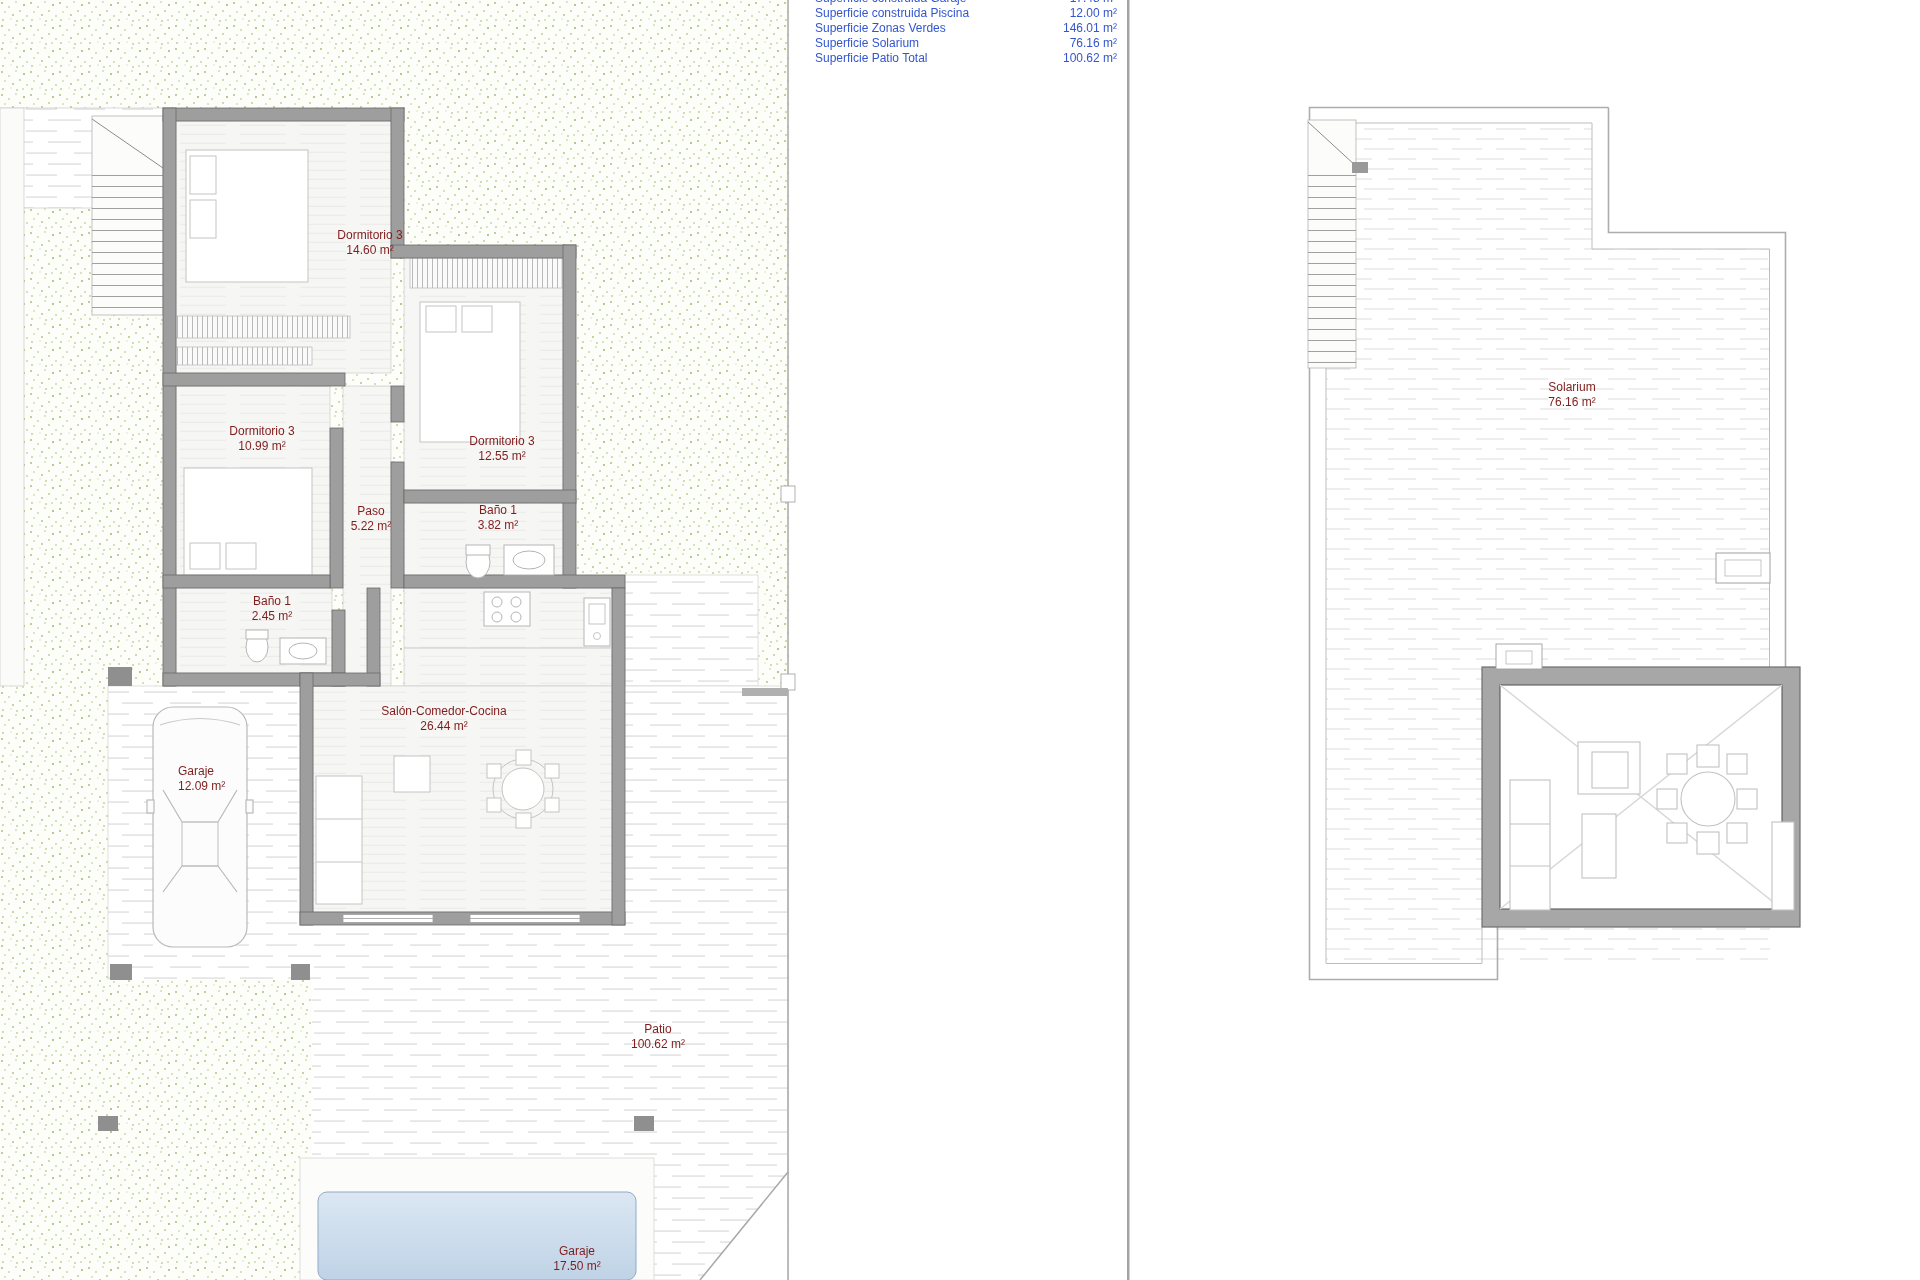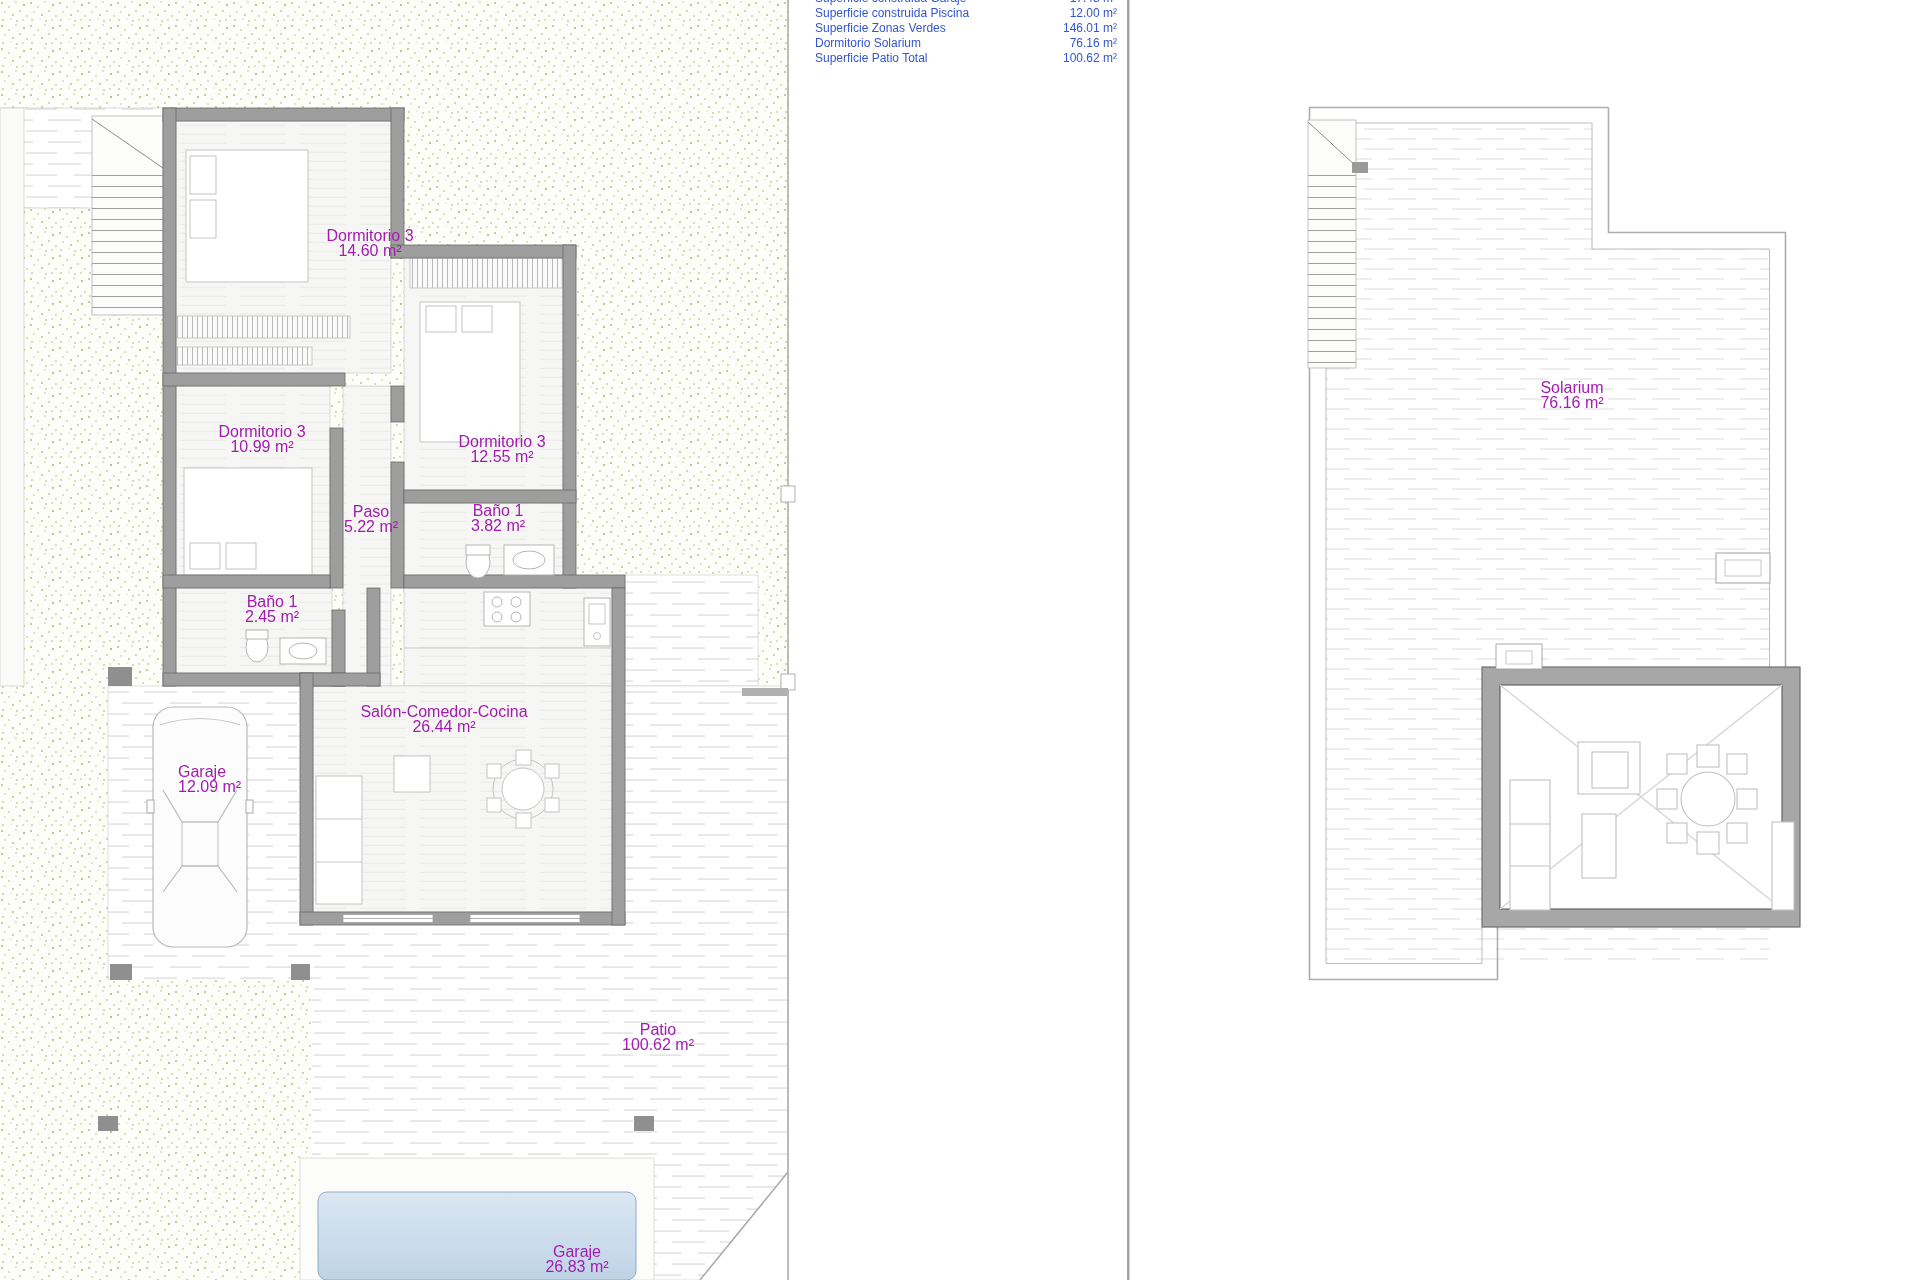--- a/index.html
+++ b/index.html
@@ -1,19 +1,19 @@
 <!DOCTYPE html>
 <html><head>
 <meta charset="utf-8">
 <style>
   html,body{margin:0;padding:0;background:#ffffff;}
   #stage{position:relative;width:1920px;height:1280px;overflow:hidden;background:#ffffff;
          font-family:"Liberation Sans", sans-serif;padding-left:16px;}
   #plan-svg{position:absolute;left:0;top:0;}
-  .lbl{position:absolute;color:#a21caf;font-size:16px;line-height:15px;text-align:center;
+  .lbl{position:absolute;color:#7f1d1d;font-size:12px;line-height:15px;text-align:center;
        transform:translateX(-50%);white-space:nowrap;}
   .lbl.left-align{transform:none;text-align:left;}
   #legend{position:absolute;left:815px;top:-9px;width:302px;color:#3355cf;
           font-size:12px;line-height:15px;}
   #legend .row{display:flex;justify-content:space-between;white-space:nowrap;}
 </style>
 </head>
 <body>
 
 <div id="stage">
@@ -269,21 +269,21 @@
     </div>
     <div class="row">
       <span>Superficie construida Piscina</span>
       <span>12.00 m²</span>
     </div>
     <div class="row">
       <span>Superficie Zonas Verdes</span>
       <span>146.01 m²</span>
     </div>
     <div class="row">
-      <span>Dormitorio Solarium</span>
+      <span>Superficie Solarium</span>
       <span>76.16 m²</span>
     </div>
     <div class="row">
       <span>Superficie Patio Total</span>
       <span>100.62 m²</span>
     </div>
   </div>
 
   <div class="lbl" style="left:370px;top:228px">
     <div>Dormitorio 3</div>
@@ -316,20 +316,20 @@
   <div class="lbl left-align" style="left:178px;top:764px">
     <div>Garaje</div>
     <div>12.09 m²</div>
   </div>
   <div class="lbl" style="left:658px;top:1022px">
     <div>Patio</div>
     <div>100.62 m²</div>
   </div>
   <div class="lbl" style="left:577px;top:1244px">
     <div>Garaje</div>
-    <div>26.83 m²</div>
+    <div>17.50 m²</div>
   </div>
   <div class="lbl" style="left:1572px;top:380px">
     <div>Solarium</div>
     <div>76.16 m²</div>
   </div>
 
 </div>
 
 </body></html>

